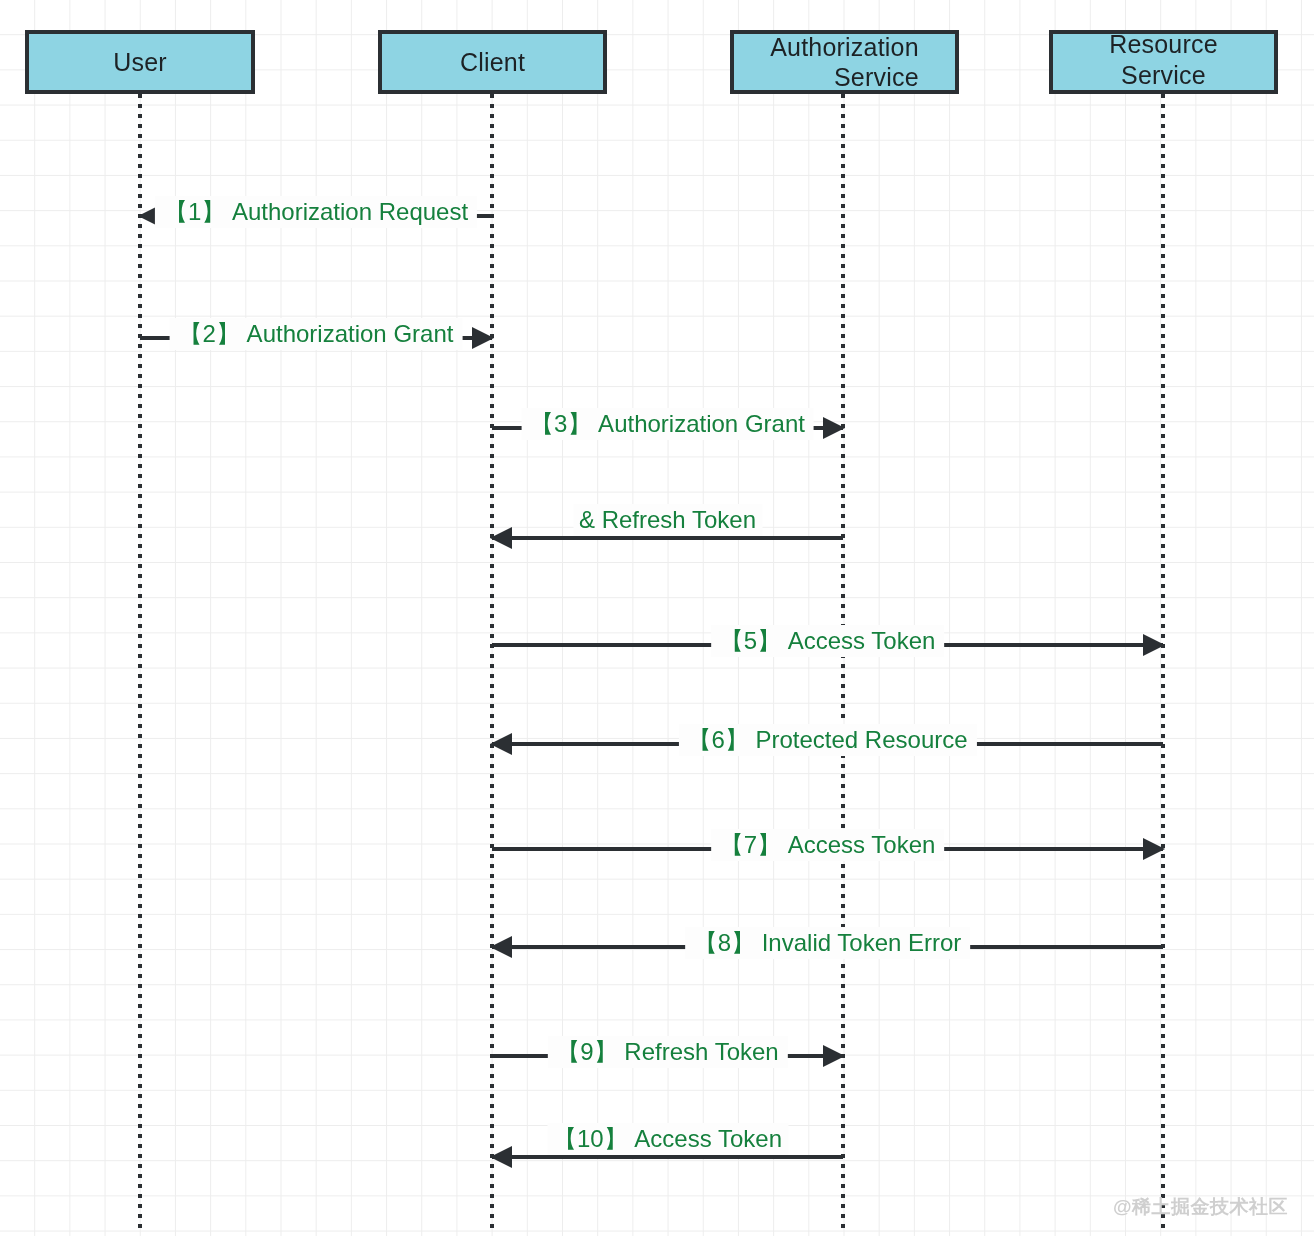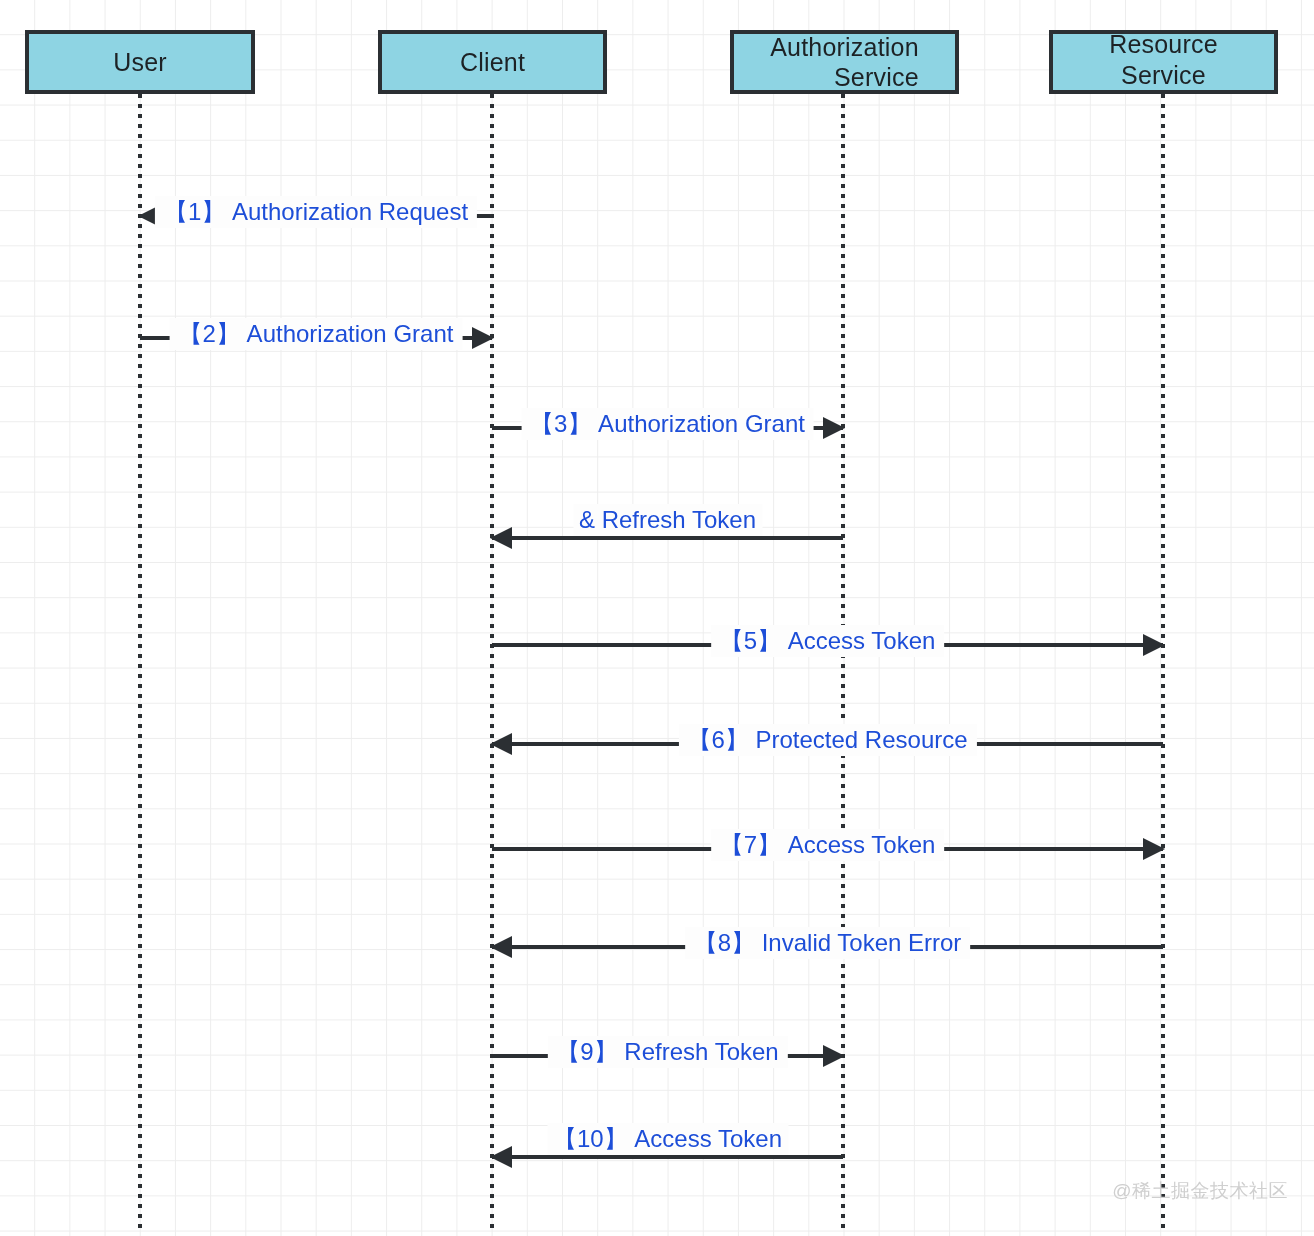--- a/index.html
+++ b/index.html
@@ -79,42 +79,43 @@
     border-right: 22px solid #2b2f33;
   }
   .msg .caption {
     position: absolute;
     left: 50%;
     transform: translateX(-50%);
     top: -20px;
     white-space: nowrap;
     background: #fdfdfd;
     padding: 0 9px;
-    color: #1d4ed8;
+    color: #15803d;
     font-size: 24px;
     line-height: 1.32;
     text-align: center;
   }
   .msg.two-line .caption {
     top: -34px;
     padding: 0 6px;
   }
   .msg .caption .ln { display: block; }
   .msg .caption .num { letter-spacing: 0px; }
 
   
   #watermark {
     position: absolute;
     right: 26px;
-    bottom: 32px;
+    bottom: 16px;
     color: #cfcfcf;
     font-size: 19px;
     letter-spacing: .5px;
     user-select: none;
     white-space: nowrap;
+    font-weight: bold;
   }
 </style>
 </head>
 <body>
 
 <div id="canvas">
 
   <div id="lifelines">
       <div class="lifeline" style="left: 138px; top: 94px; height: 1136px;"></div>
       <div class="lifeline" style="left: 490px; top: 94px; height: 1136px;"></div>

